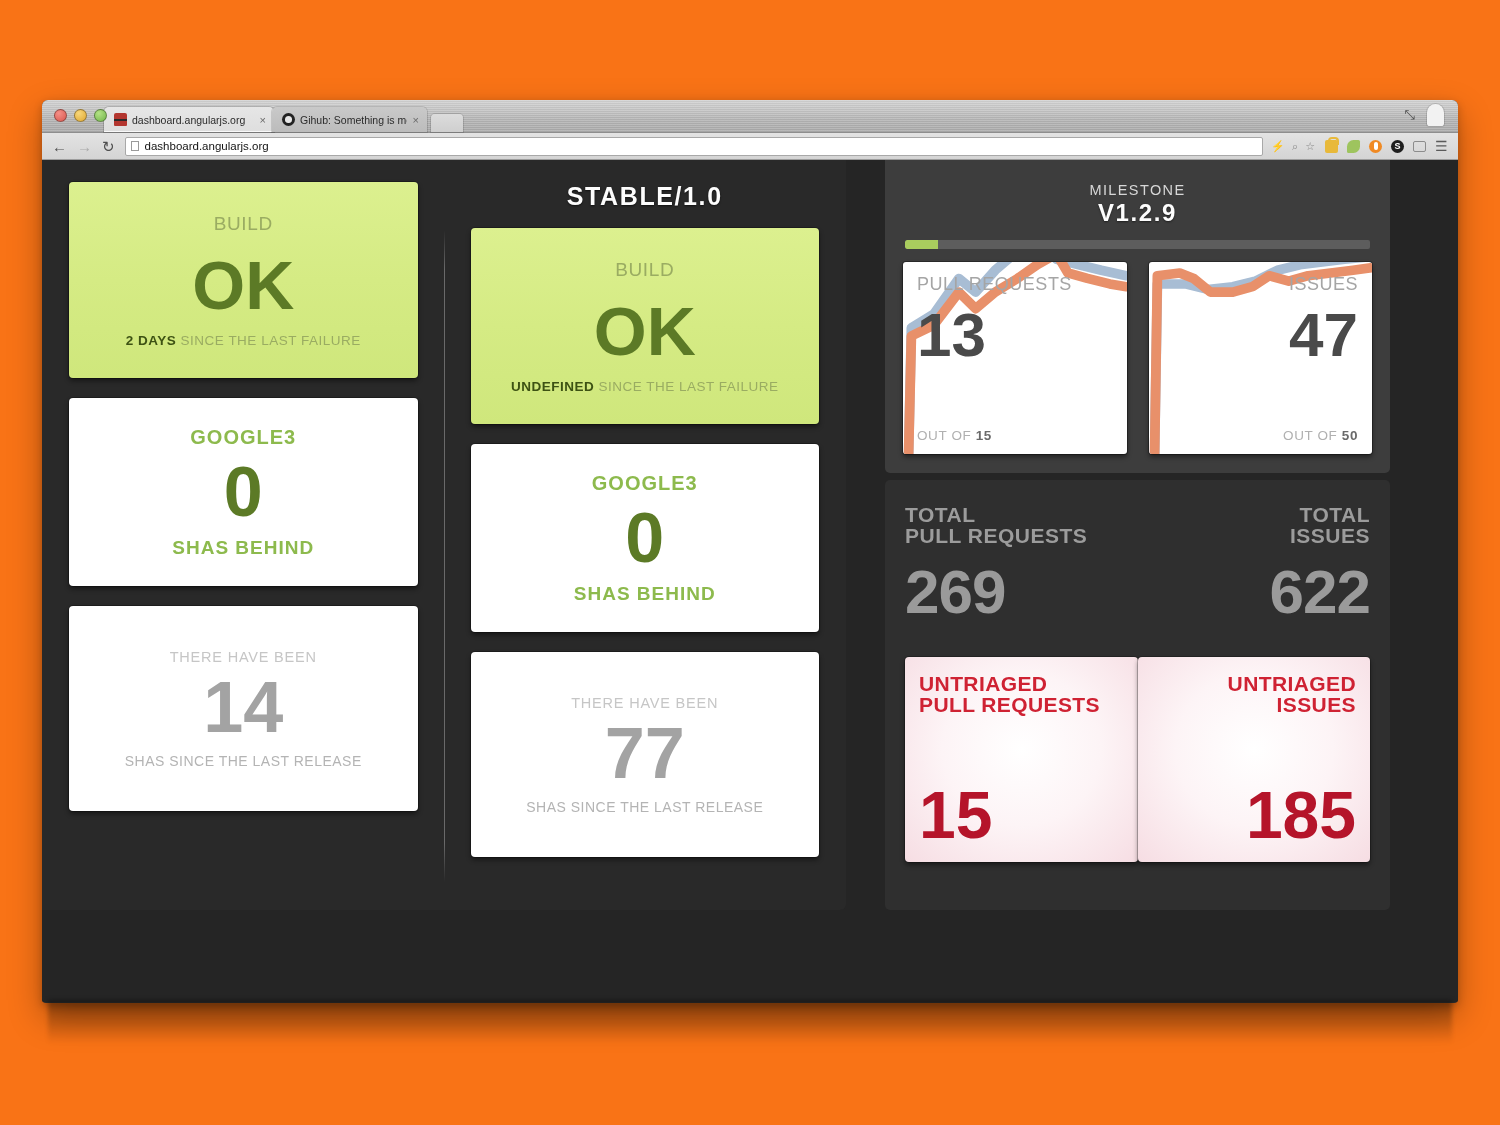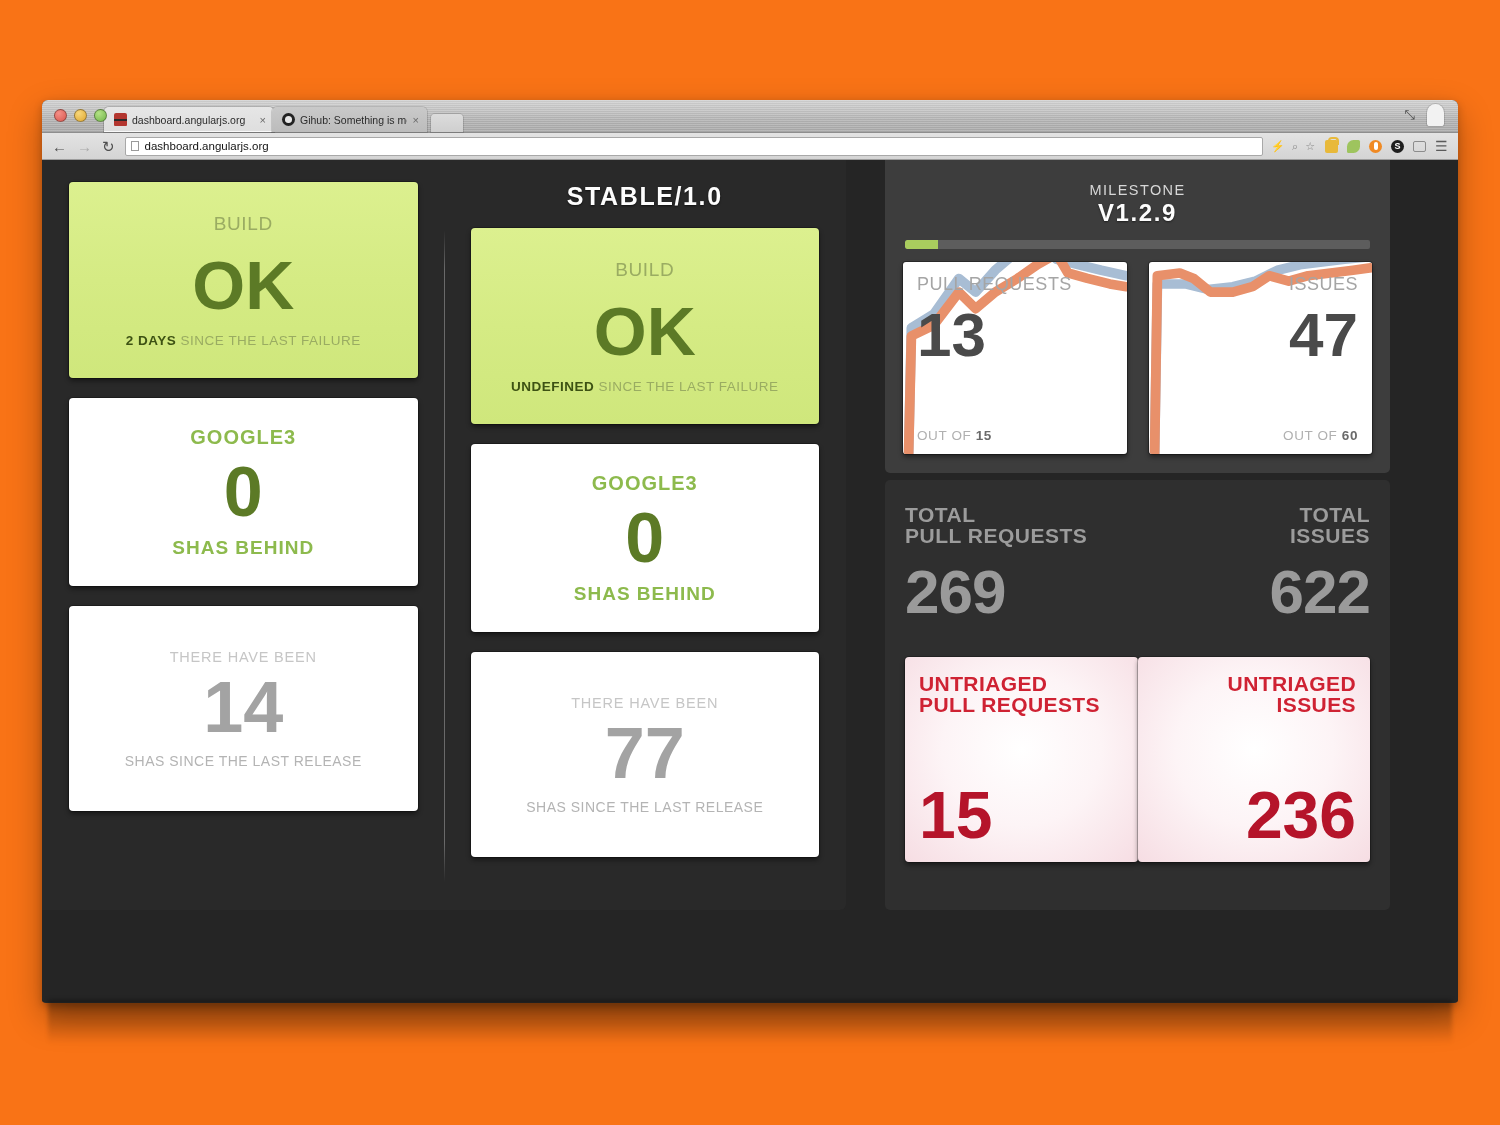--- a/index.html
+++ b/index.html
@@ -610,21 +610,21 @@
           </div>
 
           <div class="mini-card issues">
             <svg class="spark" viewBox="0 0 160 140" preserveAspectRatio="none">
               <polyline points="4,140 6,16 26,16 42,20 60,18 76,14 92,6 108,2 124,0 140,-2 160,-4" fill="none" stroke="#a8bdd4" stroke-width="7" stroke-linejoin="round" stroke-linecap="round"></polyline>
               <polyline points="4,140 6,10 22,8 32,12 44,22 60,22 74,18 86,10 100,14 114,10 130,8 146,6 160,4" fill="none" stroke="#e8906a" stroke-width="7" stroke-linejoin="round" stroke-linecap="round"></polyline>
             </svg>
             <div class="mini-inner">
               <div class="mini-label">ISSUES</div>
               <div class="mini-value">47</div>
-              <div class="mini-sub"><span>OUT OF </span><b>60</b></div>
+              <div class="mini-sub"><span>OUT OF </span><b>50</b></div>
             </div>
           </div>
 
         </div>
       </div>
 
       <div id="totals-panel">
 
         <div class="totals-row">
           <div class="total-block left">
@@ -652,21 +652,21 @@
               <div>PULL REQUESTS</div>
             </div>
             <div class="untriaged-value">15</div>
           </div>
 
           <div class="untriaged-card issues">
             <div class="untriaged-label">
               <div>UNTRIAGED</div>
               <div>ISSUES</div>
             </div>
-            <div class="untriaged-value">236</div>
+            <div class="untriaged-value">185</div>
           </div>
 
         </div>
       </div>
 
     </div>
   </div>
 
   <div id="desk-shadow"></div>
 </div>

